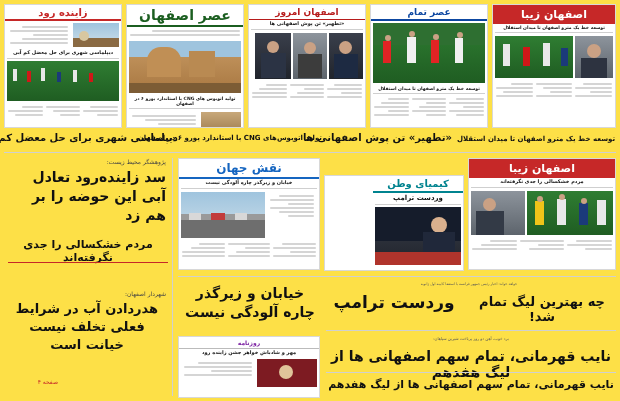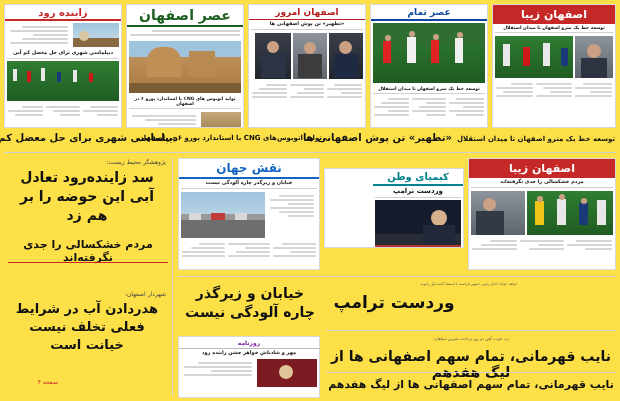--- a/index.html
+++ b/index.html
@@ -302,21 +302,21 @@
 
   <div class="bighead" style="left:6px; top:132px; width:172px; font-size:10px;">دیپلماسی شهری برای حل معضل کم آبی</div>
   <div class="bighead" style="left:182px; top:135px; width:140px; font-size:7px;">تولید اتوبوس‌های CNG با استاندارد یورو ۶ در اصفهان</div>
   <div class="bighead" style="left:326px; top:132px; width:126px; font-size:10px;">«تطهیر» تن پوش اصفهانی ها</div>
   <div class="bighead" style="left:456px; top:136px; width:160px; font-size:7px;">توسعه خط یک مترو اصفهان تا میدان استقلال</div>
 
   <div class="divider" style="left:4px; top:152px; width:612px;"></div>
 
   <div style="position:absolute; left:8px; top:158px; width:158px; direction:rtl; text-align:right;">
     <div style="font-size:6px; color:#444;">پژوهشگر محیط زیست:</div>
-    <div style="font-size:14px; font-weight:bold; line-height:1.35; color:#111; margin-top:3px;text-align:center;">سد زاینده‌رود تعادل آبی این حوضه را بر هم زد</div>
+    <div style="font-size:14px; font-weight:bold; line-height:1.35; color:#111; margin-top:3px;">سد زاینده‌رود تعادل آبی این حوضه را بر هم زد</div>
   </div>
 
   <div style="position:absolute; left:6px; top:238px; width:164px; direction:rtl; text-align:center;
               font-size:11px; font-weight:bold; color:#111;">مردم خشکسالی را جدی نگرفته‌اند</div>
 
   <div class="divider redline" style="left:8px; top:262px; width:160px; height:1px;"></div>
 
   <div style="position:absolute; left:8px; top:290px; width:158px; direction:rtl; text-align:right;
               font-size:6px; color:#444;">شهردار اصفهان:</div>
 
@@ -364,21 +364,21 @@
         </div>
       <div style="flex:1">
           <div class="txtline s"></div>
           <div class="txtline m"></div>
           <div class="txtline"></div>
           <div class="txtline"></div>
         </div>
     </div>
   </div>
 
-  <div class="paper" style="left:324px; top:168px; width:140px; height:80px;padding-left:48px;">
+  <div class="paper" style="left:324px; top:175px; width:140px; height:96px;padding-left:48px;">
     <div class="masthead" style="color:#00838f; font-size:10px; border-bottom:2px solid #00838f;">کیمیای وطن</div>
     <div class="hl" style="font-size:7px; color:#111;">وردست ترامپ</div>
     <div class="rule"></div>
     <div class="photo darkroom" style="margin:2px; height:58px;">
       <div class="bar" style="left:0;top:0;width:100%;height:34px;background:#151c2b;"></div>
       <div class="blob" style="left:56px;top:10px;width:16px;height:16px;background:#d9b08e;"></div>
       <div class="bar" style="left:48px;top:25px;width:32px;height:20px;background:#20283a;"></div>
       <div class="bar" style="left:0;bottom:0;width:100%;height:13px;background:#b0342c;"></div>
     </div>
     <div class="txtblock" style="display:flex;gap:3px;">
@@ -443,20 +443,22 @@
   <div class="bighead" style="left:180px; top:284px; width:140px; font-size:14px; white-space:normal; line-height:1.35;">
     <span>خیابان و زیرگذر چاره آلودگی نیست</span>
   </div>
 
   <div style="position:absolute; left:326px; top:282px; width:286px; direction:rtl; text-align:center;
               font-size:3.5px; color:#555;">خواهد خواند: اخبار رئیس جمهور فرانسه با استعفا کابینه اول ژانویه</div>
 
   <div style="position:absolute; left:326px; top:292px; width:136px; direction:rtl; text-align:center;
               font-size:17px; font-weight:bold; color:#111;">وردست ترامپ</div>
 
+  <div style="position:absolute; left:468px; top:294px; width:148px; direction:rtl; text-align:center;
+              font-size:13px; font-weight:bold; color:#111;">چه بهترین لیگ تمام شد!</div>
 
   <div class="divider" style="left:326px; top:330px; width:290px;"></div>
 
   <div style="position:absolute; left:326px; top:336px; width:290px; direction:rtl; text-align:center;
               font-size:4px; color:#555;">برد خوب، آهن دو روز پرباخت شیرین سپاهان:</div>
 
   <div style="position:absolute; left:326px; top:348px; width:290px; direction:rtl; text-align:center;
               font-size:14px; font-weight:bold; color:#111;">نایب قهرمانی، تمام سهم اصفهانی ها از لیگ هفدهم</div>
 
   <div class="paper" style="left:178px; top:336px; width:142px; height:62px;">

